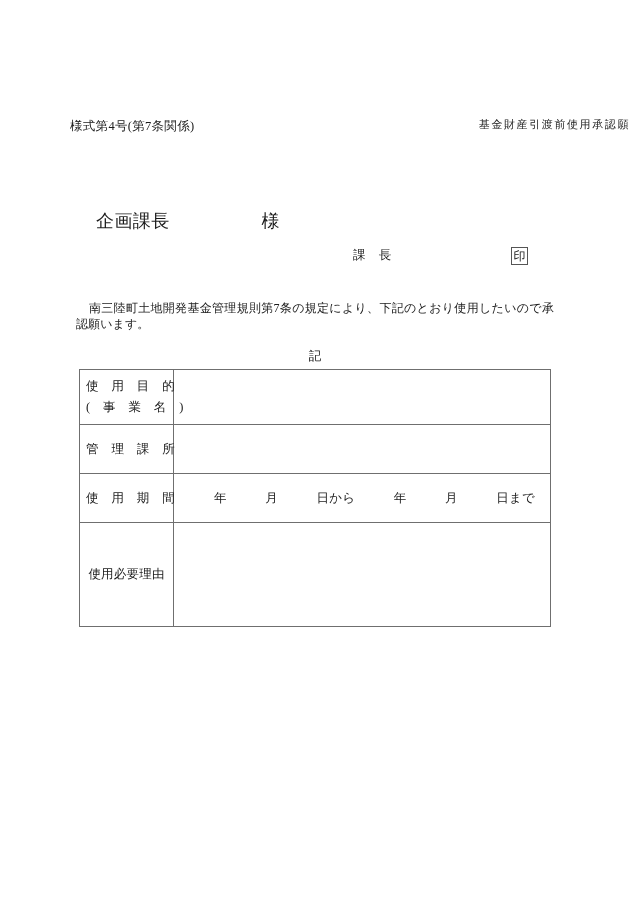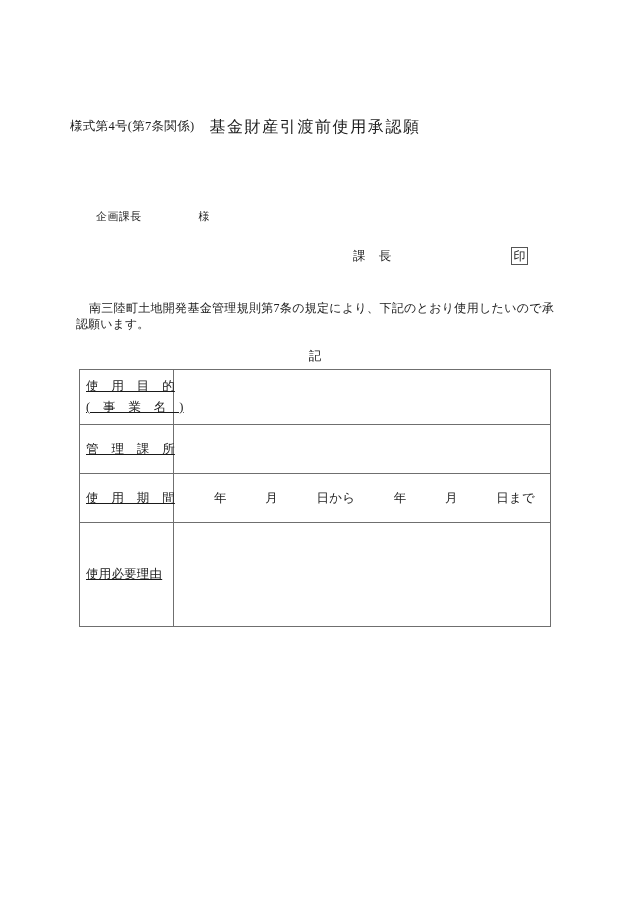--- a/index.html
+++ b/index.html
@@ -32,22 +32,22 @@
     white-space: nowrap;
     margin-top: 40px;
   }
 
   
   .doc-title {
     position: absolute;
     left: 0;
     right: 0;
     top: 117px;
-    text-align: center;
-    font-size: 16px;
+    text-align: right;
+    font-size: 11px;
     letter-spacing: 1.6px;
   }
 
   
   .meta-block {
     position: absolute;
     left: 432px;
     top: 154px;
     font-size: 12.5px;
     line-height: 19px;
@@ -55,34 +55,33 @@
   .meta-row {
     display: block;
     white-space: pre;
   }
 
   
   .addressee {
     position: absolute;
     left: 96px;
     top: 209px;
-    font-size: 11px;
+    font-size: 18px;
     white-space: pre;
     letter-spacing: 0.4px;
   }
 
   
   .sender-row {
     position: absolute;
     left: 353px;
     top: 247px;
     width: 175px;
     font-size: 12.5px;
     display: flex;
-    align-items: center;
     justify-content: space-between;
   }
   .sender-name {
     white-space: pre;
     letter-spacing: 0.4px;
   }
   .seal-box {
     border: 1px solid #555;
     width: 17px;
     height: 18px;
@@ -125,25 +124,24 @@
     table-layout: fixed;
   }
   .form-table td {
     border: 1px solid #6f6f6f;
     font-size: 12.5px;
     vertical-align: middle;
     padding: 0;
   }
   .form-table td.label {
     width: 94px;
-    text-align: left;
+    text-align: center;
     padding: 0 6px;
     box-sizing: border-box;
     line-height: 21px;
-    text-decoration: underline;
   }
   .form-table td.value {
     padding: 0 10px;
     box-sizing: border-box;
   }
   .label-line {
     display: block;
     white-space: pre;
     letter-spacing: 0.2px;
   }

